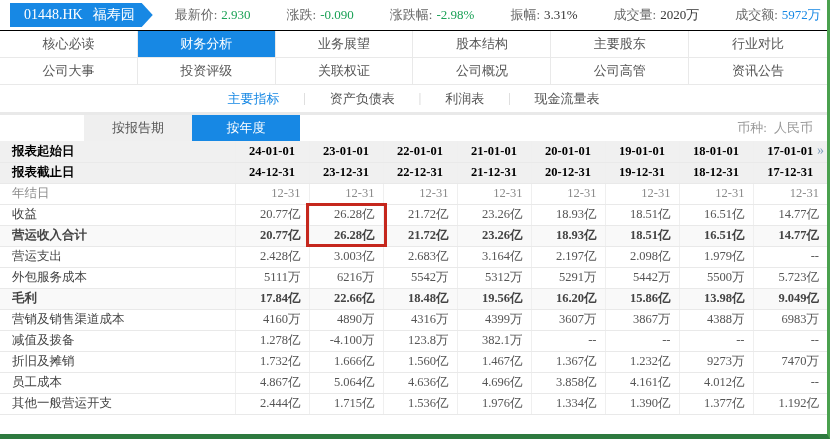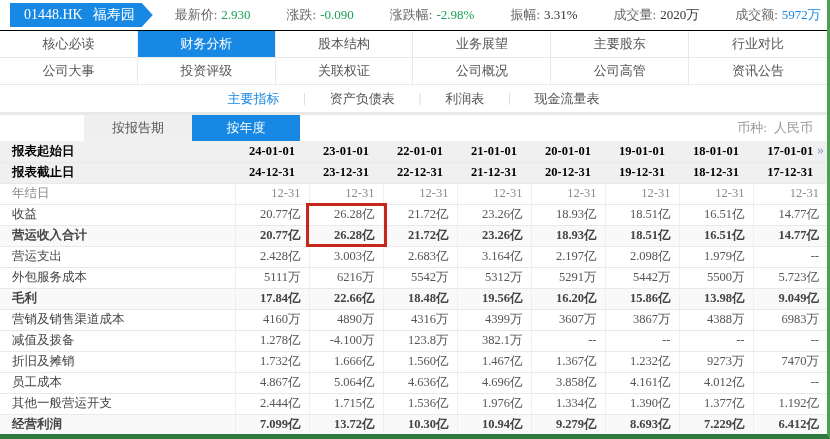--- a/index.html
+++ b/index.html
@@ -78,22 +78,22 @@
         <div class="qf"><span class="qf-label">涨跌幅:</span><span class="qf-value tone-green">-2.98%</span></div>
         <div class="qf"><span class="qf-label">振幅:</span><span class="qf-value tone-dark">3.31%</span></div>
         <div class="qf"><span class="qf-label">成交量:</span><span class="qf-value tone-dark">2020万</span></div>
         <div class="qf"><span class="qf-label">成交额:</span><span class="qf-value tone-blue">5972万</span></div>
       </div>
   </div>
 
   <div class="nav-grid" id="nav-grid">
       <div class="nav-cell">核心必读</div>
       <div class="nav-cell active">财务分析</div>
+      <div class="nav-cell">业务展望</div>
       <div class="nav-cell">股本结构</div>
-      <div class="nav-cell">业务展望</div>
       <div class="nav-cell">主要股东</div>
       <div class="nav-cell">行业对比</div>
       <div class="nav-cell">公司大事</div>
       <div class="nav-cell">投资评级</div>
       <div class="nav-cell">关联权证</div>
       <div class="nav-cell">公司概况</div>
       <div class="nav-cell">公司高管</div>
       <div class="nav-cell">资讯公告</div>
     </div>
 
@@ -269,30 +269,19 @@
             <td class="row-label">其他一般营运开支</td>
             <td class="cell">2.444亿</td>
             <td class="cell">1.715亿</td>
             <td class="cell">1.536亿</td>
             <td class="cell">1.976亿</td>
             <td class="cell">1.334亿</td>
             <td class="cell">1.390亿</td>
             <td class="cell">1.377亿</td>
             <td class="cell">1.192亿</td>
           </tr>
-          <tr class="bold">
-            <td class="row-label">经营利润</td>
-            <td class="cell">7.099亿</td>
-            <td class="cell">13.72亿</td>
-            <td class="cell">10.30亿</td>
-            <td class="cell">10.94亿</td>
-            <td class="cell">9.279亿</td>
-            <td class="cell">8.693亿</td>
-            <td class="cell">7.229亿</td>
-            <td class="cell">6.412亿</td>
-          </tr>
         </tbody>
     </table>
     <div class="expand-icon">»</div>
     <div class="highlight-box"></div>
   </div>
 
 </div>
 
 </body></html>

